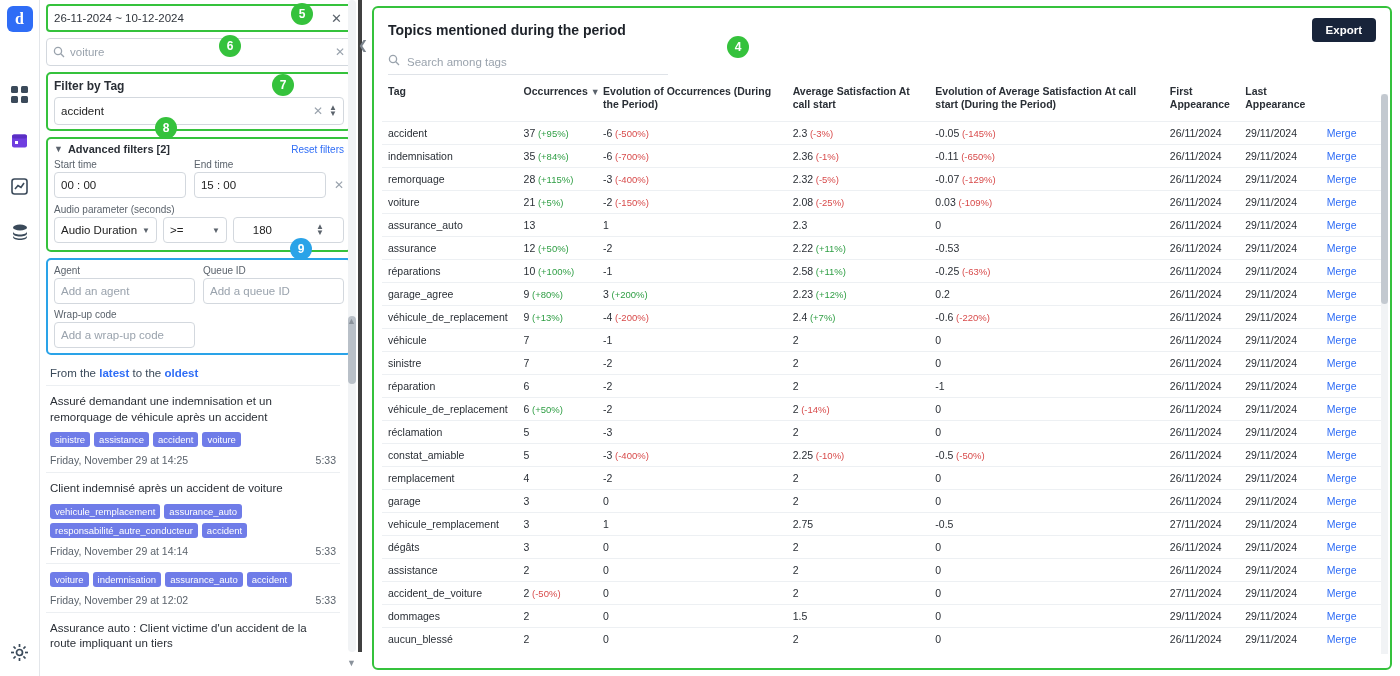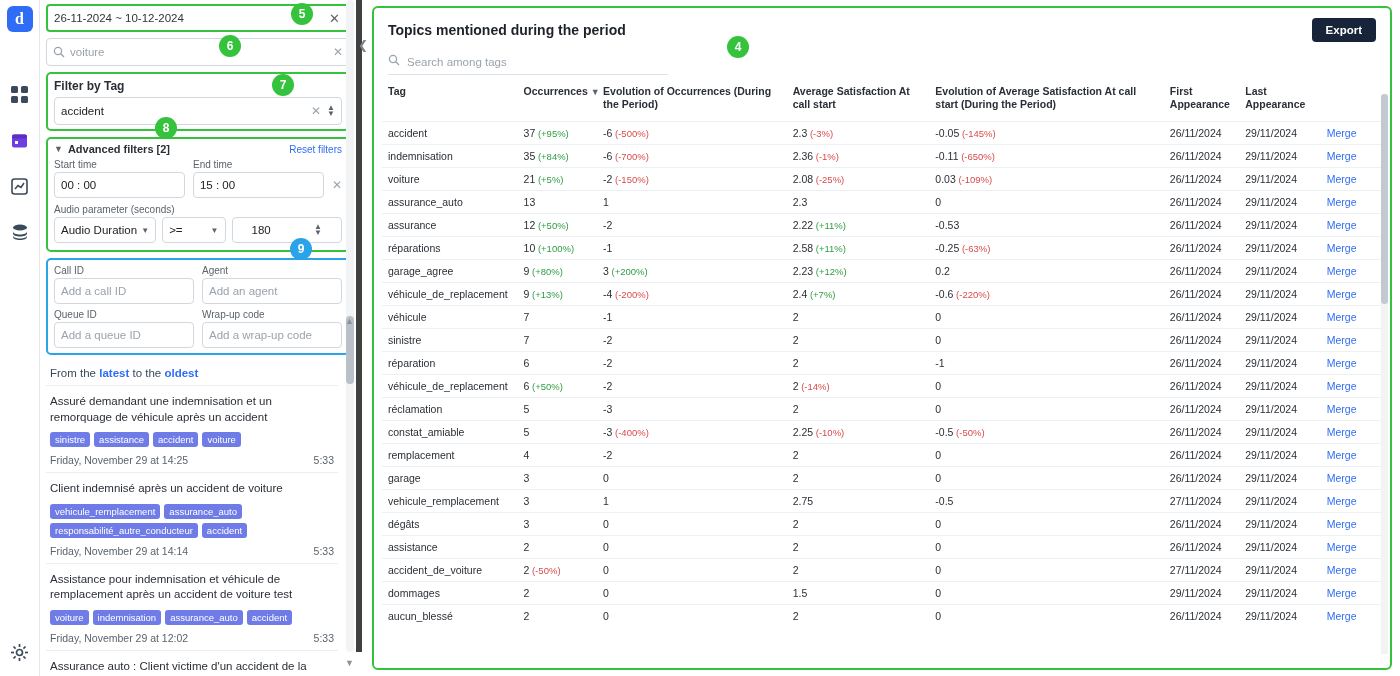--- a/index.html
+++ b/index.html
@@ -33,21 +33,21 @@
     color: #3b4a5a; border-radius: 4px;
   }
   .rail-ico.purple { color: #6f3ee0; }
   .rail-ico svg { display: block; }
   .rail-spacer { flex: 1; }
   .rail-ico.gear { margin-bottom: 12px; color: #3b4a5a; }
 
   
   .filters {
     width: 322px; flex: 0 0 322px; height: 652px;
-    border-right: 6px solid #404040;
+    border-right: 4px solid #404040;
     position: relative; background: #fff;
     padding: 4px 6px 0 6px;
   }
   .fld {
     display: flex; align-items: center;
     border: 1px solid #d3d8de; border-radius: 4px;
     height: 28px; background: #fff; padding: 0 6px; margin-bottom: 6px;
     position: relative;
   }
   .fld .txt { flex: 1; font-size: 11.5px; color: #30353c; }
@@ -287,24 +287,20 @@
               <span>▼</span>
             </span>
         </div>
       </div>
       <span class="sm-x" style="position:absolute;left:332px;top:173px;">✕</span>
     </div>
 
     <div class="bluebox">
       <div class="grid2">
         <div>
-          <div class="minilab">Call ID</div>
-          <div class="inp ph2">Add a call ID</div>
-        </div>
-        <div>
           <div class="minilab">Agent</div>
           <div class="inp ph2">Add an agent</div>
         </div>
         <div>
           <div class="minilab">Queue ID</div>
           <div class="inp ph2">Add a queue ID</div>
         </div>
         <div>
           <div class="minilab">Wrap-up code</div>
           <div class="inp ph2">Add a wrap-up code</div>
@@ -337,21 +333,20 @@
             <span class="chip">assurance_auto</span>
             <span class="chip">responsabilité_autre_conducteur</span>
             <span class="chip">accident</span>
           </div>
           <div class="meta">
             <span>Friday, November 29 at 14:14</span>
             <span>5:33</span>
           </div>
         </div>
         <div class="call">
-          <div class="title">Assistance pour indemnisation et véhicule de remplacement après un accident de voiture test</div>
           <div class="chips">
             <span class="chip">voiture</span>
             <span class="chip">indemnisation</span>
             <span class="chip">assurance_auto</span>
             <span class="chip">accident</span>
           </div>
           <div class="meta">
             <span>Friday, November 29 at 12:02</span>
             <span>5:33</span>
           </div>
@@ -423,20 +418,30 @@
                 <td>indemnisation</td>
                 <td>35<span class="pct-pos"> (+84%)</span></td>
                 <td>-6<span class="pct-neg"> (-700%)</span></td>
                 <td>2.36<span class="pct-neg"> (-1%)</span></td>
                 <td>-0.11<span class="pct-neg"> (-650%)</span></td>
                 <td>26/11/2024</td>
                 <td>29/11/2024</td>
                 <td class="merge">Merge</td>
               </tr>
               <tr>
+                <td>remorquage</td>
+                <td>28<span class="pct-pos"> (+115%)</span></td>
+                <td>-3<span class="pct-neg"> (-400%)</span></td>
+                <td>2.32<span class="pct-neg"> (-5%)</span></td>
+                <td>-0.07<span class="pct-neg"> (-129%)</span></td>
+                <td>26/11/2024</td>
+                <td>29/11/2024</td>
+                <td class="merge">Merge</td>
+              </tr>
+              <tr>
                 <td>voiture</td>
                 <td>21<span class="pct-pos"> (+5%)</span></td>
                 <td>-2<span class="pct-neg"> (-150%)</span></td>
                 <td>2.08<span class="pct-neg"> (-25%)</span></td>
                 <td>0.03<span class="pct-neg"> (-109%)</span></td>
                 <td>26/11/2024</td>
                 <td>29/11/2024</td>
                 <td class="merge">Merge</td>
               </tr>
               <tr>

